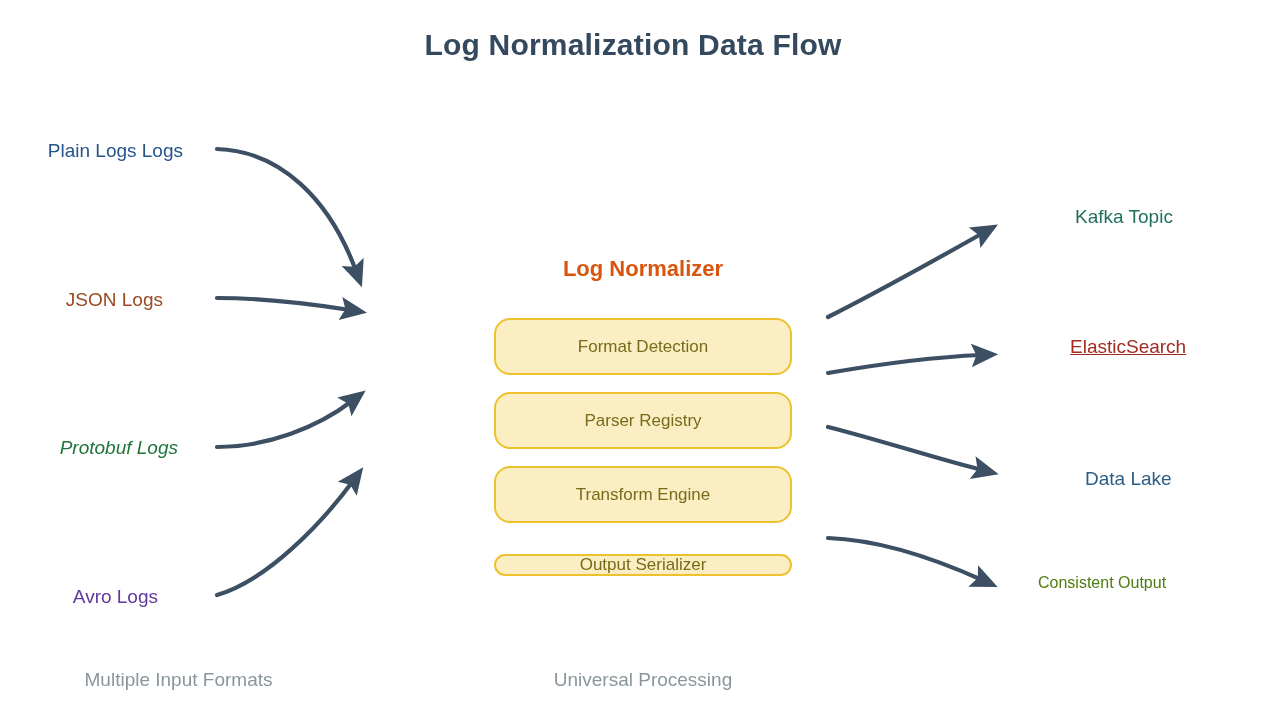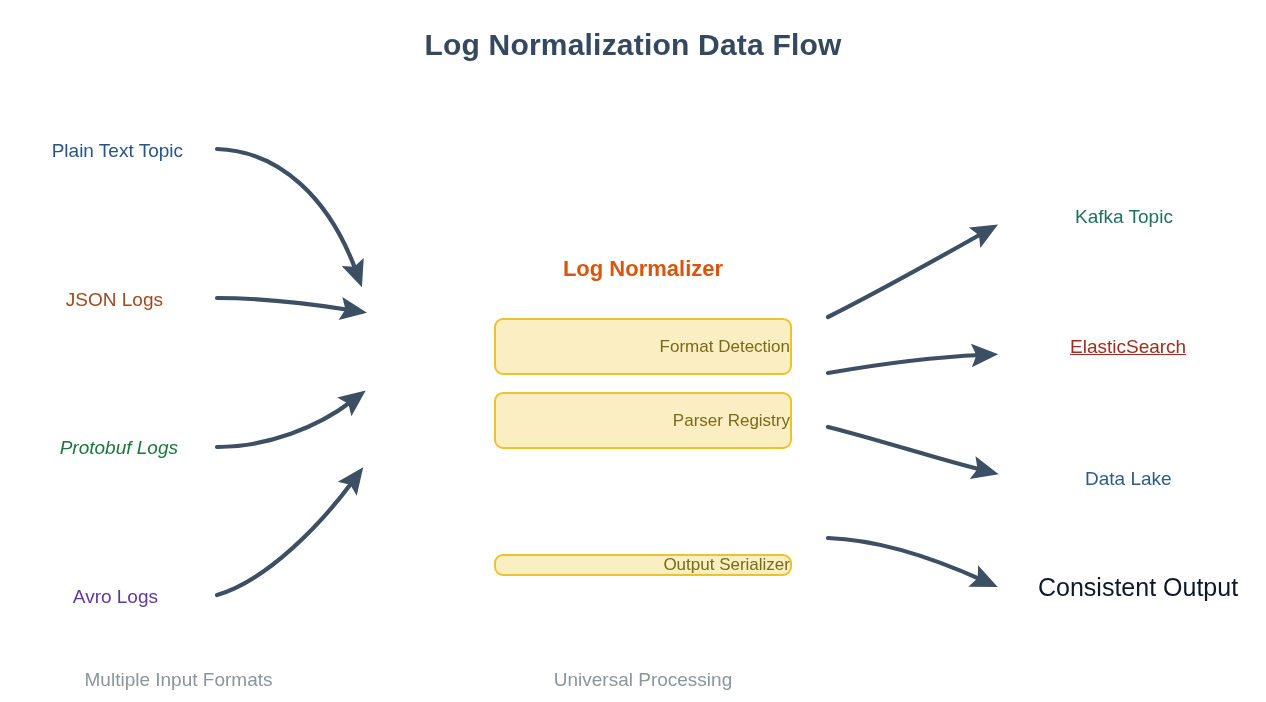--- a/index.html
+++ b/index.html
@@ -68,24 +68,24 @@
     color: #d9540d;
     line-height: 1;
   }
   .stage-box {
     position: absolute;
     left: 494px;
     width: 298px;
     box-sizing: border-box;
     background: #faeec2;
     border: 2px solid #edc22e;
-    border-radius: 9px;
+    border-radius: 16px;
     display: flex;
     align-items: center;
-    justify-content: flex-end;
+    justify-content: center;
   }
   .stage-label {
     font-size: 17px;
     color: #7a6a1a;
     white-space: nowrap;
   }
   #stage-0 { top: 308px; height: 57px; }
   #stage-1 { top: 382px; height: 57px; }
   #stage-2 { top: 456px; height: 57px; }
   #stage-3 { top: 544px; height: 22px; }
@@ -94,21 +94,21 @@
   .output-label {
     position: absolute;
     text-align: left;
     font-size: 19px;
     white-space: nowrap;
     line-height: 1;
   }
   #output-0 { left: 1075px; top: 197px; color: #20705c; }
   #output-1 { left: 1070px; top: 327px; color: #a02c22; text-decoration: underline; }
   #output-2 { left: 1085px; top: 459px; color: #2c5d85; }
-  #output-3 { left: 1038px; top: 565px; color: #0f172a; font-size: 25px; }
+  #output-3 { left: 1038px; top: 565px; color: #4d7c0f; font-size: 16px; }
 
   
   .caption {
     position: absolute;
     font-size: 19px;
     color: #8a969c;
     white-space: nowrap;
     line-height: 1;
   }
   #caption-0 { left: 0; top: 660px; width: 357px; text-align: center; }
@@ -138,32 +138,35 @@
 
     <path d="M828,307 C880,281 935,250 983,223" fill="none" stroke="#3d4f63" stroke-width="4.2" stroke-linecap="round" marker-end="url(#ah)"></path>
 
     <path d="M828,363 C880,354 933,347 981,345" fill="none" stroke="#3d4f63" stroke-width="4.2" stroke-linecap="round" marker-end="url(#ah)"></path>
 
     <path d="M828,417 C880,430 934,448 982,460" fill="none" stroke="#3d4f63" stroke-width="4.2" stroke-linecap="round" marker-end="url(#ah)"></path>
 
     <path d="M828,528 C884,530 940,551 982,570" fill="none" stroke="#3d4f63" stroke-width="4.2" stroke-linecap="round" marker-end="url(#ah)"></path>
   </svg>
 
-  <div class="input-label" id="input-0">Plain Text Topic</div>
+  <div class="input-label" id="input-0">Plain Logs Logs</div>
   <div class="input-label" id="input-1">JSON Logs</div>
   <div class="input-label" id="input-2">Protobuf Logs</div>
   <div class="input-label" id="input-3">Avro Logs</div>
 
   <div id="center-title">Log Normalizer</div>
 
   <div class="stage-box" id="stage-0">
     <span class="stage-label">Format Detection</span>
   </div>
   <div class="stage-box" id="stage-1">
     <span class="stage-label">Parser Registry</span>
+  </div>
+  <div class="stage-box" id="stage-2">
+    <span class="stage-label">Transform Engine</span>
   </div>
   <div class="stage-box" id="stage-3">
     <span class="stage-label">Output Serializer</span>
   </div>
 
   <div class="output-label" id="output-0">Kafka Topic</div>
   <div class="output-label" id="output-1">ElasticSearch</div>
   <div class="output-label" id="output-2">Data Lake</div>
   <div class="output-label" id="output-3">Consistent Output</div>
 

